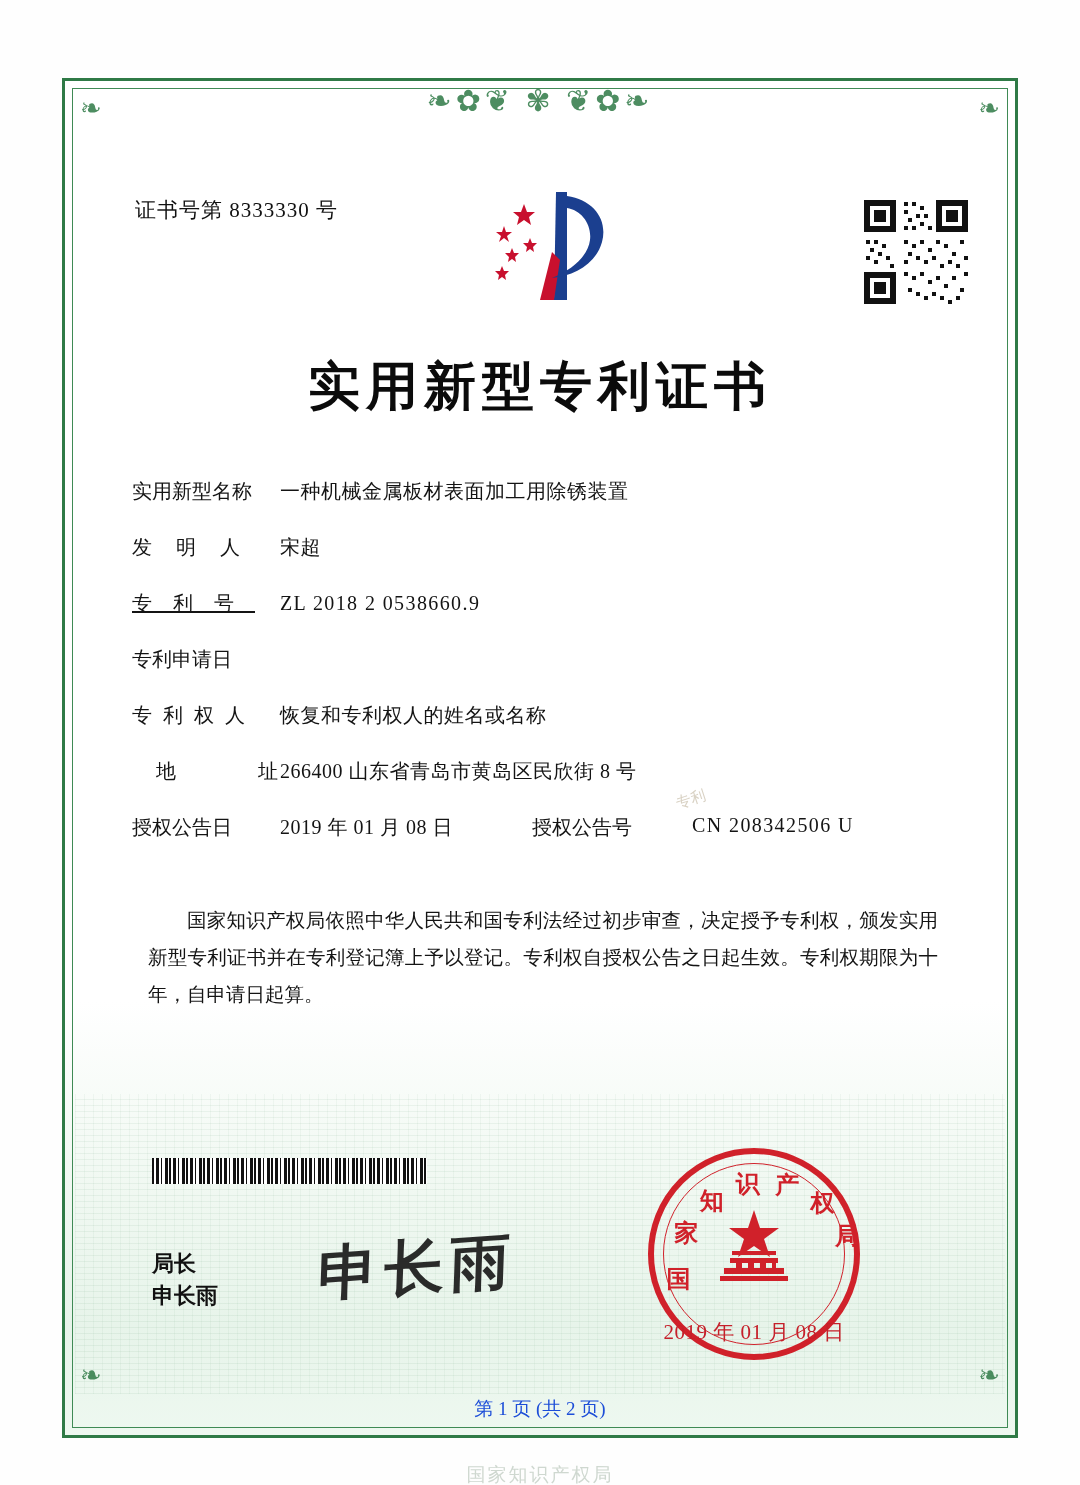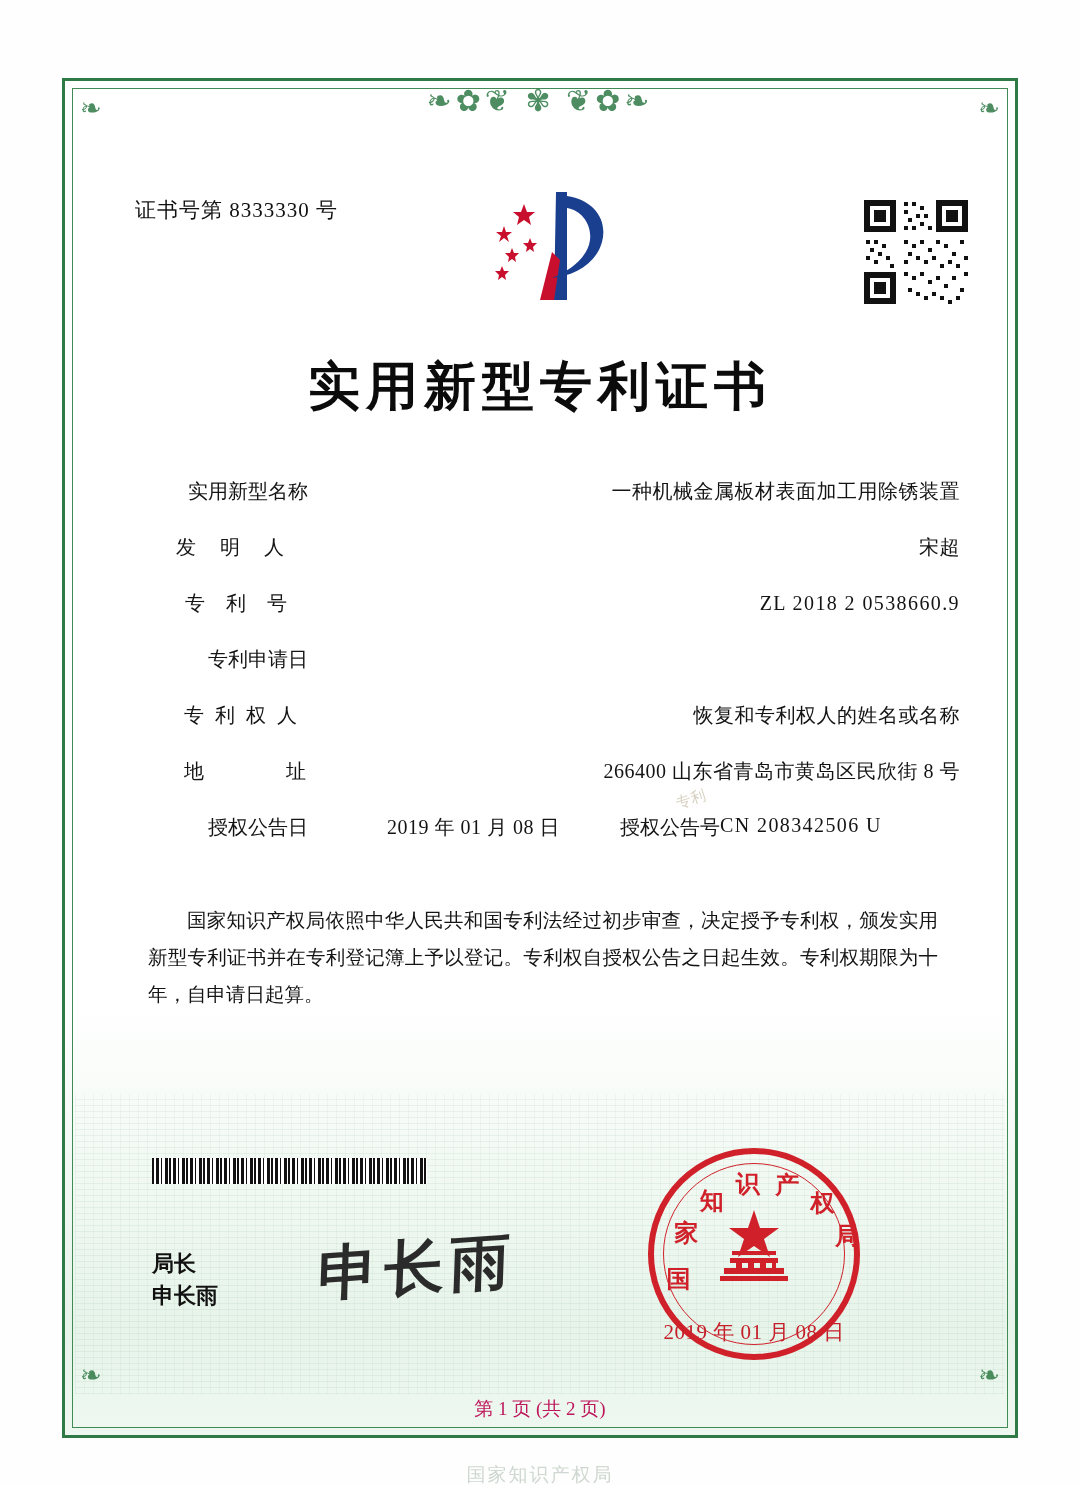--- a/index.html
+++ b/index.html
@@ -86,23 +86,22 @@
     font-size: 52px;
     font-weight: bold;
     letter-spacing: 6px;
     color: #0b0b0b;
     font-family: Liberation Sans, sans-serif;
   }
 
   
   .fields {
     position: absolute;
-    left: 160px; top: 478px;
+    left: 132px; top: 478px;
     width: 800px;
-    text-align: right;
   }
   .field-row {
     display: flex;
     align-items: baseline;
     margin-bottom: 29px;
     font-size: 20px;
     color: #141414;
   }
   .field-label {
     width: 148px;
@@ -224,21 +223,21 @@
     font-family: "Liberation Serif", serif;
   }
 
   
   .page-num {
     position: absolute;
     left: 0; top: 1396px;
     width: 1080px;
     text-align: center;
     font-size: 19px;
-    color: #be185d;
+    color: #1d4ed8;
   }
   .watermark-bottom {
     position: absolute;
     left: 0; top: 1462px;
     width: 1080px;
     text-align: center;
     font-size: 19px;
     color: #cfd8d0;
     letter-spacing: 2px;
   }
@@ -374,21 +373,21 @@
 
     <div class="field-row">
       <div class="field-label">
         <span style="display:inline-block;width:148px;"><span style="letter-spacing:1.2em;">发明人</span></span>
       </div>
       <div class="field-value">宋超</div>
     </div>
 
     <div class="field-row">
       <div class="field-label">
-        <span style="display:inline-block;width:148px;"><span style="letter-spacing:1.05em;">专利号</span></span>
+        <span style="display:inline-block;width:148px;text-decoration:underline;"><span style="letter-spacing:1.05em;">专利号</span></span>
       </div>
       <div class="field-value mono">ZL 2018 2 0538660.9</div>
     </div>
 
     <div class="field-row">
       <div class="field-label">专利申请日</div>
     </div>
 
     <div class="field-row">
       <div class="field-label">

